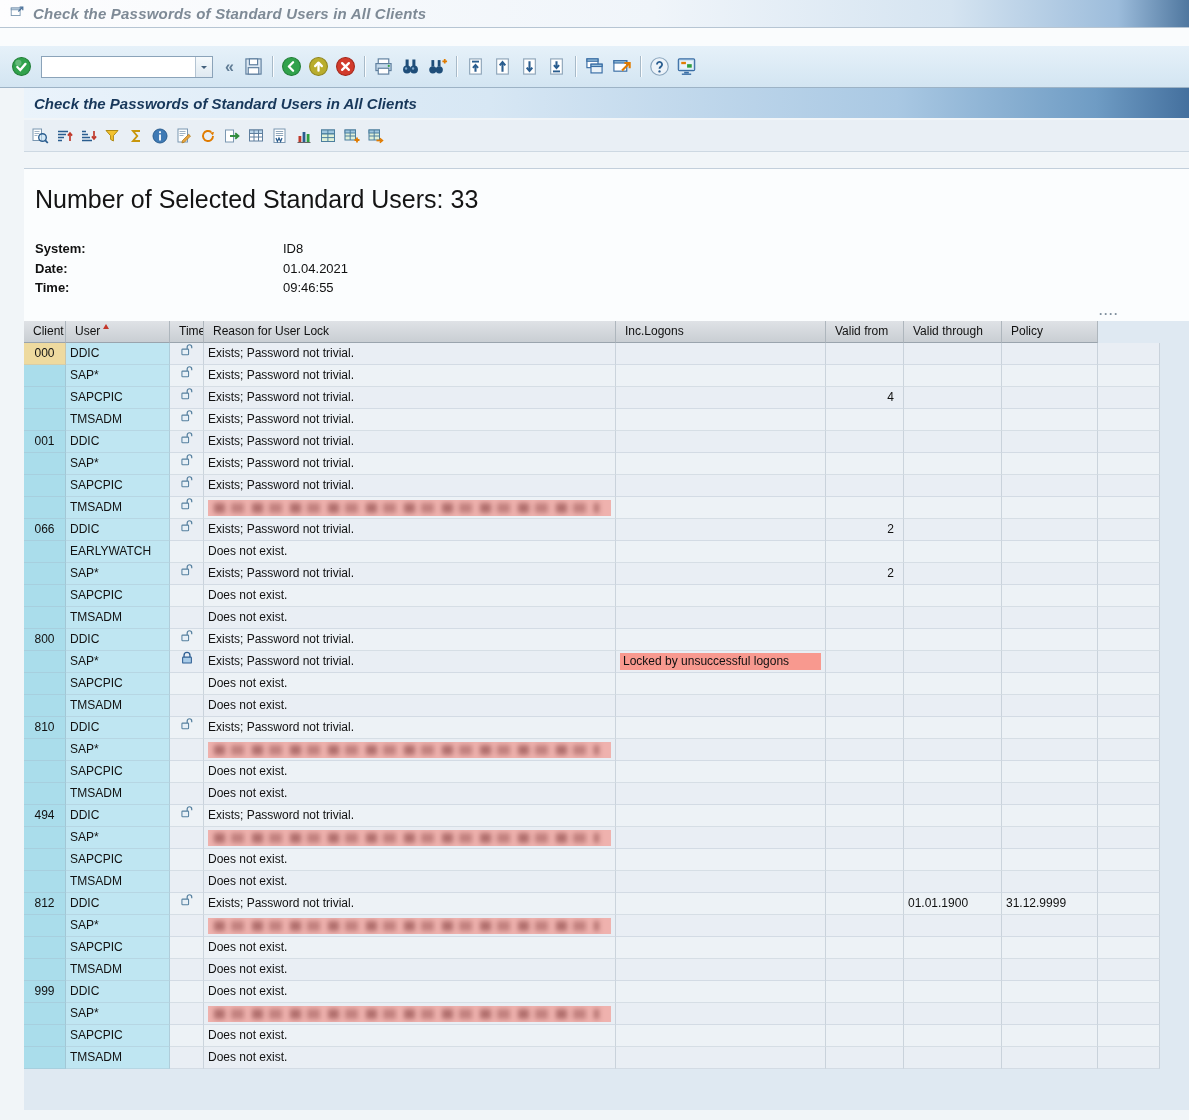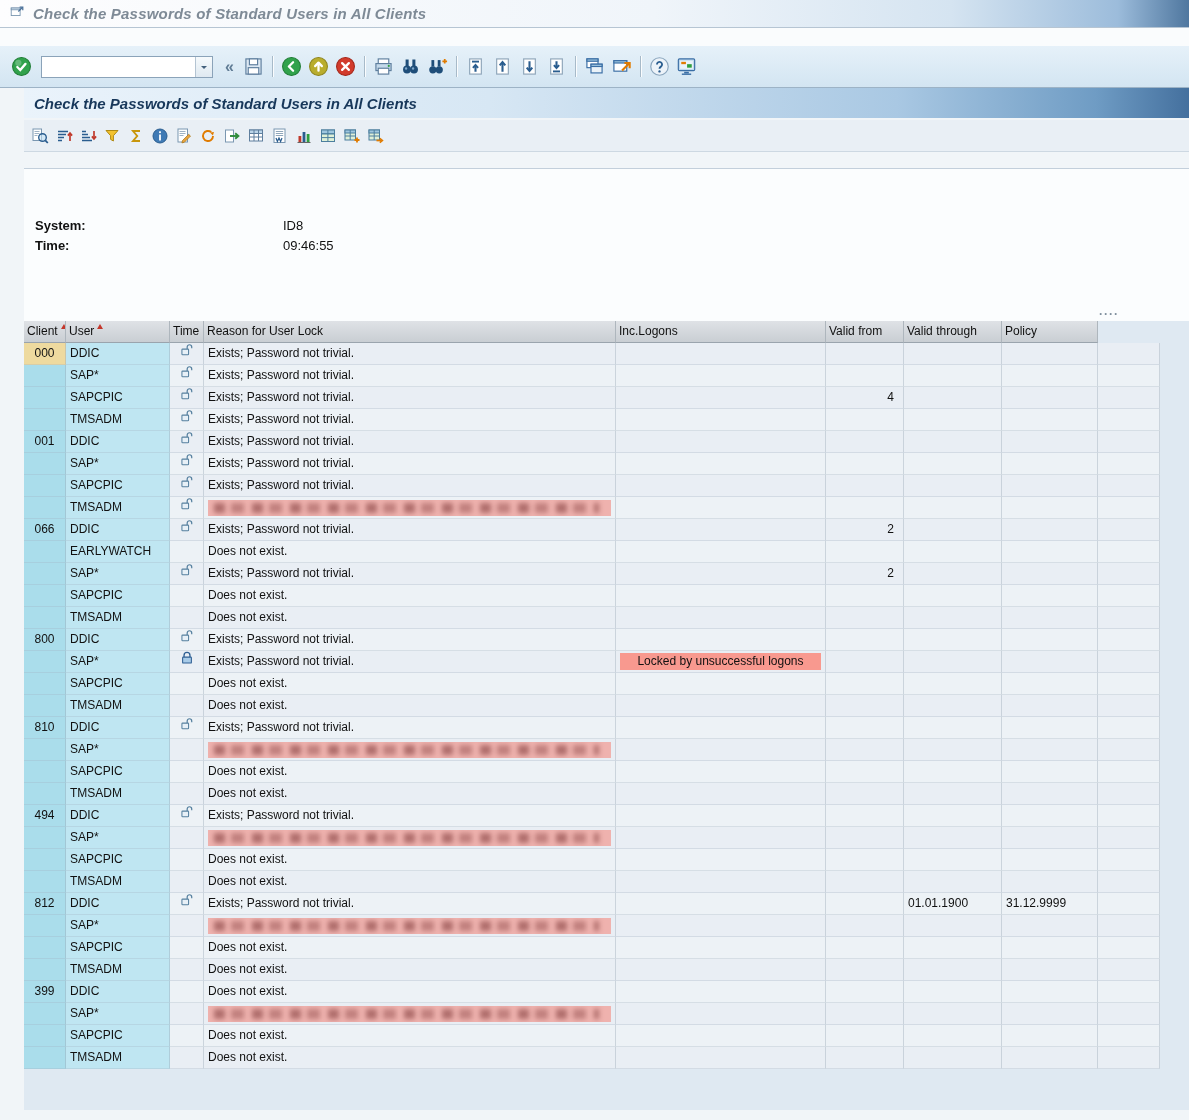--- a/index.html
+++ b/index.html
@@ -50,50 +50,50 @@
     background:#e9eff5; border-bottom:1px solid #cdd8e2;
   }
 
   
   .frame{
     margin-left:24px; margin-top:16px; height:942px; position:relative; overflow:hidden;
     background:#dfe9f2; border-top:1px solid #c3cfdb;
   }
   .info-panel{ height:152px; background:#fbfdfe; overflow:hidden; position:relative; padding-left:11px; }
   .summary{ font-size:25px; color:#141414; padding-top:16px; }
-  .info-list{ margin-top:47px; }
+  .info-list{ margin-top:25px; }
   .info-row{ display:flex; font-size:13px; line-height:19.5px; }
   .info-row .lab{ width:248px; font-weight:bold; }
   .dots{ position:absolute; right:70px; bottom:0; color:#7f8f9d; font-weight:bold; letter-spacing:1px; font-size:12px; }
 
   
   .tbl{ width:1136px; }
   .grid{ display:grid; grid-template-columns:42px 104px 34px 412px 210px 78px 98px 96px 62px; }
   .thead{ height:22px; }
   .th{
     position:relative; background:linear-gradient(#dfe2e6,#c9ced3);
     border-right:1px solid #aeb6bd; border-bottom:1px solid #9aa4ad;
-    font-size:12px; line-height:21px; padding:0 3px; white-space:nowrap; overflow:hidden; cursor:default;
+    font-size:12px; line-height:21px; padding:0 9px; white-space:nowrap; overflow:hidden; cursor:default;
   }
   .sort-mark{ display:inline-block; width:0; height:0; border-left:3.5px solid transparent;
     border-right:3.5px solid transparent; border-bottom:5px solid #c4372b; margin-left:3px;
     vertical-align:top; margin-top:3px; }
   .trow{ height:22px; }
   .td{
     border-right:1px solid rgba(150,165,180,.38); border-bottom:1px solid rgba(160,175,190,.30);
     font-size:12px; line-height:21px; padding:0 4px; white-space:nowrap; overflow:hidden;
   }
   .odd  .plain{ background:#e9eef4; }
   .even .plain{ background:#edf2f6; }
   .td.client{ background:var(--client-column,#aaddeb);text-align:center; }
   .td.client.sel{ background:var(--selected-cell,#eeda9f); }
   .td.user{ background:var(--user-column,#bfe6f2); }
   .td.lock{ display:flex; align-items:center; justify-content:center; padding:0; }
   .td.inc{ text-align:right; padding-right:9px; }
-  .reason-hl{ display:block; background:var(--lock-reason-highlight,#f8998f); margin:2px 0; line-height:17px; padding:0 3px;text-align:center; }
+  .reason-hl{ display:block; background:var(--lock-reason-highlight,#f8998f); margin:2px 0; line-height:17px; padding:0 3px; }
   .redacted{ display:block; height:16px; margin:3px 0; background:var(--redacted-bar,#efb2ae); position:relative; overflow:hidden; }
   .redacted .smear{
     position:absolute; left:6px; right:12px; top:3px; bottom:3px;
     background:repeating-linear-gradient(90deg,
       rgba(125,55,55,.55) 0 11px, rgba(125,55,55,0) 11px 17px,
       rgba(125,55,55,.40) 17px 30px, rgba(125,55,55,0) 30px 38px);
     filter:blur(2.5px);
   }
 </style>
 </head>
@@ -360,24 +360,29 @@
           <path d="M2 9h10.5M7.2 3v10" stroke="#4c7f9e" stroke-width="1" fill="none"></path>
           <path d="M9.5 13.5h5" stroke="#e07b00" stroke-width="1.7"></path>
           <path d="M12.8 11.3l2.6 2.2-2.6 2.2" fill="none" stroke="#e07b00" stroke-width="1.6"></path>
         </svg>
       </button>
     </span>
 </div>
 
 <div class="frame">
   <div class="info-panel">
+    <div class="summary">Number of Selected Standard Users: 33</div>
     <div class="info-list">
         <div class="info-row">
           <span class="lab">System:</span>
           <span class="val">ID8</span>
+        </div>
+        <div class="info-row">
+          <span class="lab">Date:</span>
+          <span class="val">01.04.2021</span>
         </div>
         <div class="info-row">
           <span class="lab">Time:</span>
           <span class="val">09:46:55</span>
         </div>
       </div>
     <span class="dots">····</span>
   </div>
   <div class="tbl">
     <div class="thead grid">
@@ -797,21 +802,21 @@
           <div class="td user">TMSADM</div>
           <div class="td lock plain"></div>
           <div class="td status plain">Does not exist.</div>
           <div class="td reason plain"></div>
           <div class="td inc plain"></div>
           <div class="td plain"></div>
           <div class="td plain"></div>
           <div class="td plain"></div>
         </div>
         <div class="trow grid even">
-          <div class="td client">399</div>
+          <div class="td client">999</div>
           <div class="td user">DDIC</div>
           <div class="td lock plain"></div>
           <div class="td status plain">Does not exist.</div>
           <div class="td reason plain"></div>
           <div class="td inc plain"></div>
           <div class="td plain"></div>
           <div class="td plain"></div>
           <div class="td plain"></div>
         </div>
         <div class="trow grid odd">

